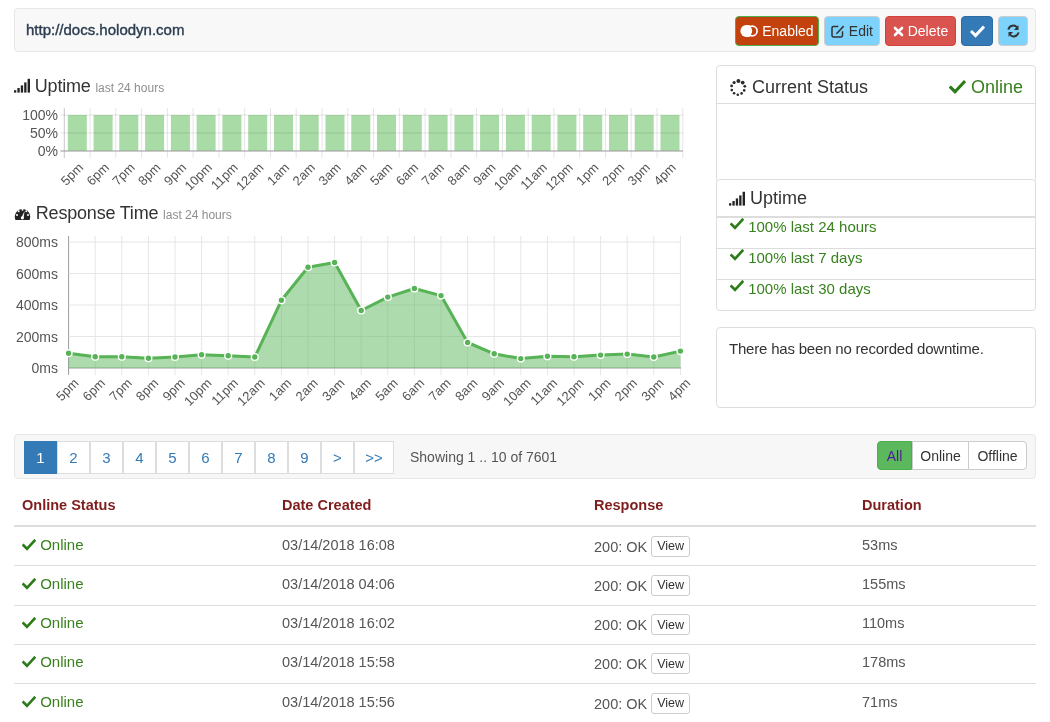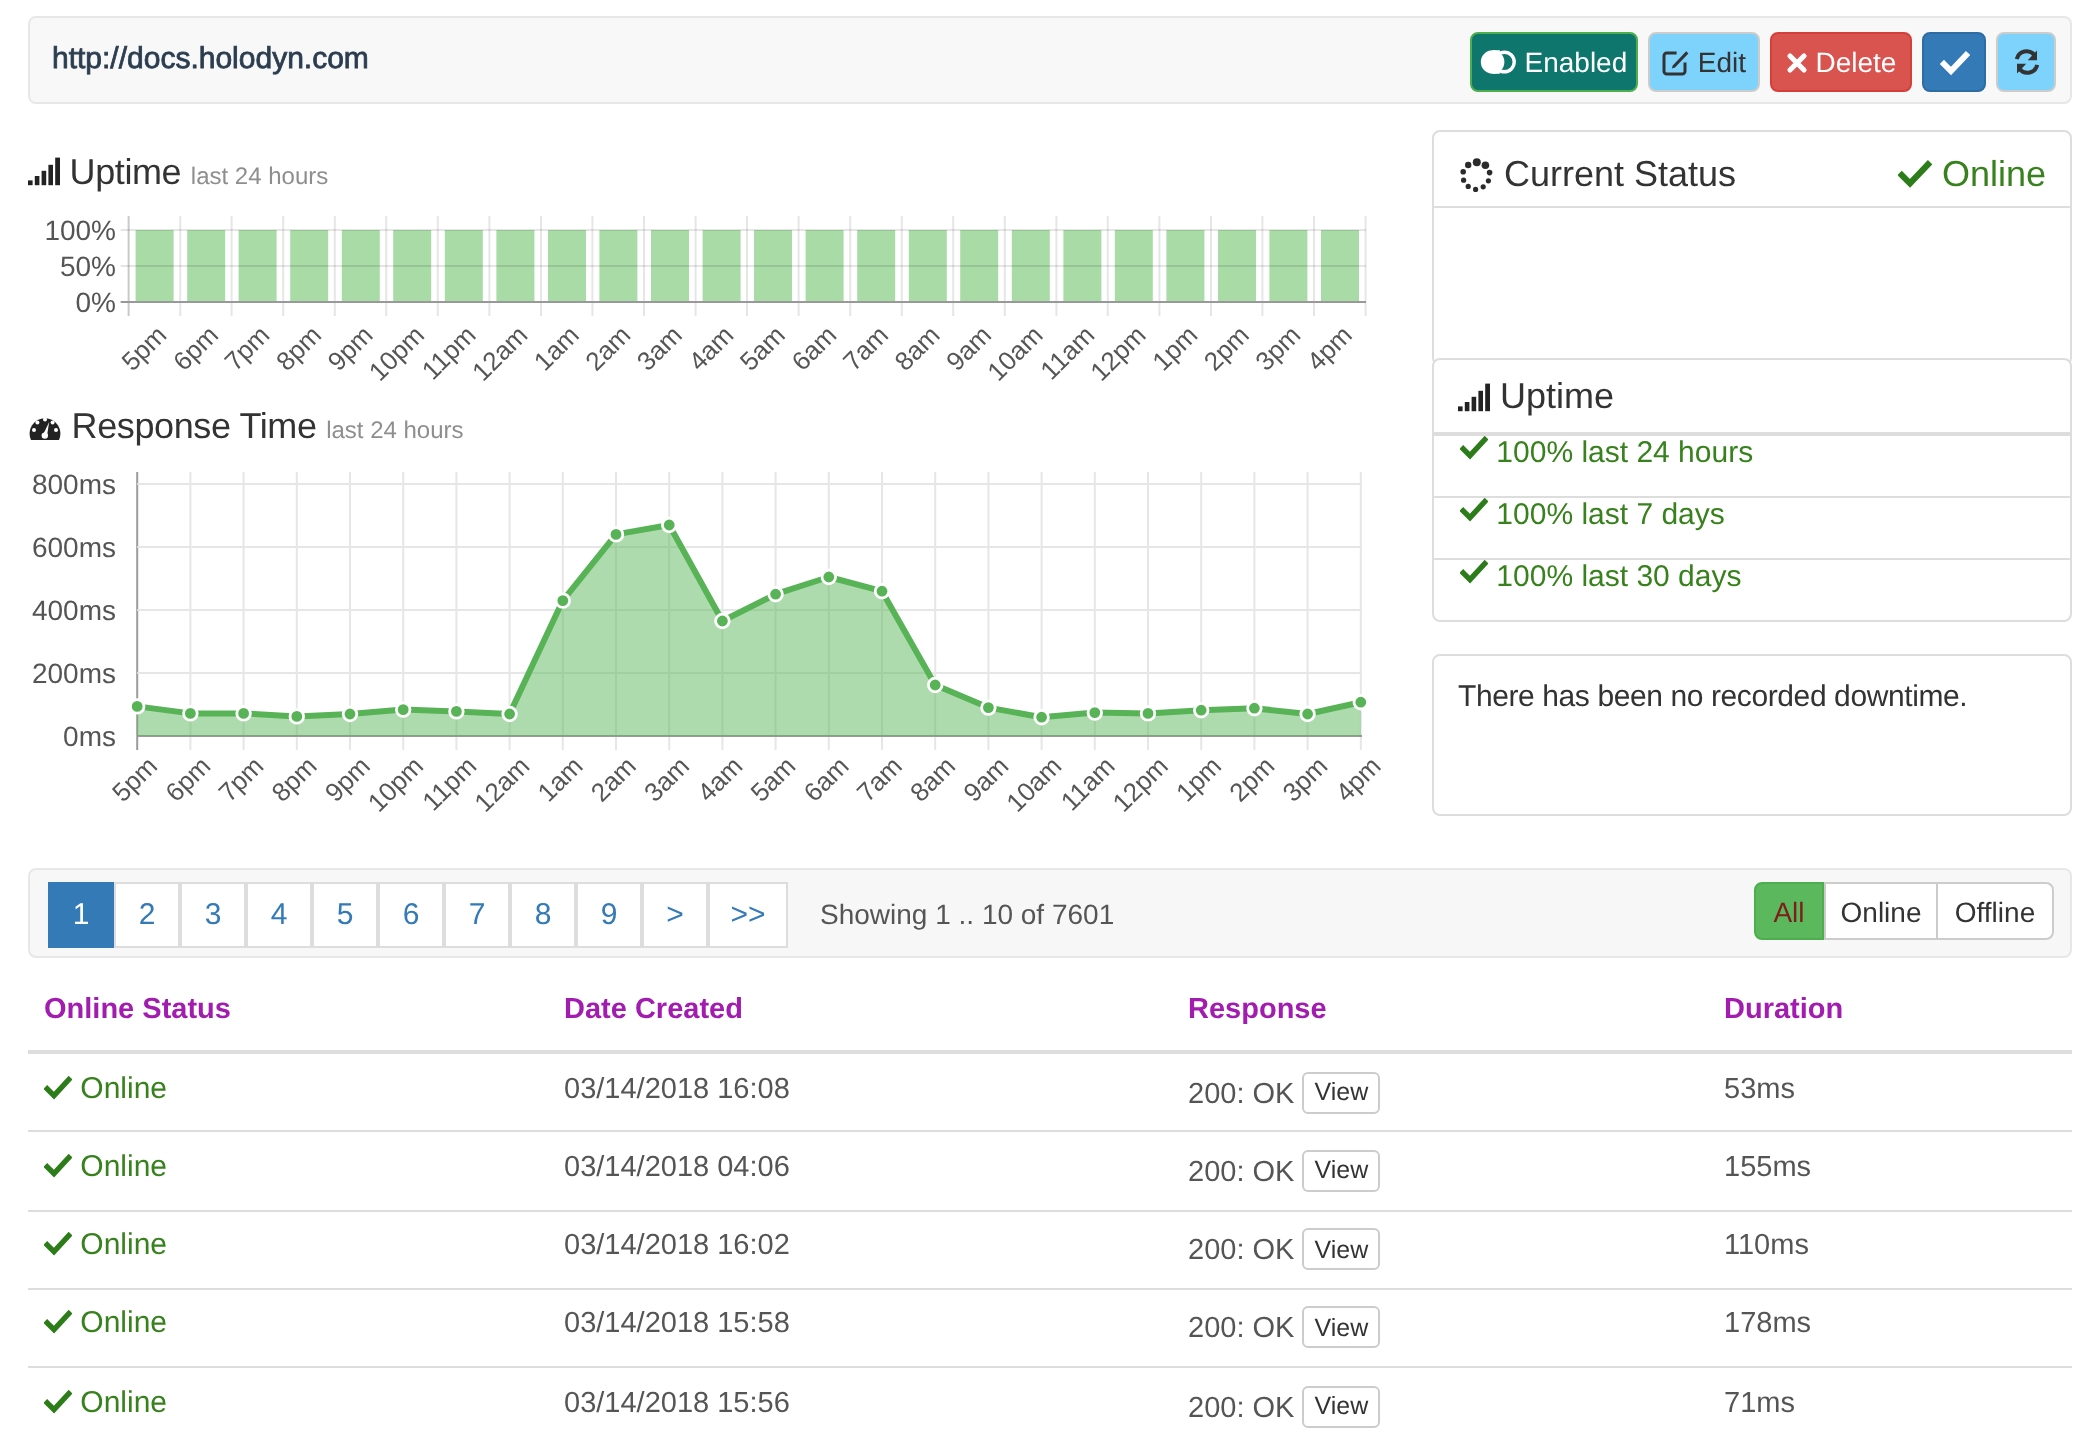--- a/index.html
+++ b/index.html
@@ -7,21 +7,21 @@
   font-family:"Liberation Sans", sans-serif; position:relative; overflow:hidden; }
 .abs { position:absolute; }
 
 .topbar { left:14px; top:8px; width:1022px; height:44px; background:#f8f8f8;
   border:1px solid #e7e7e7; border-radius:4px; }
 .url { position:absolute; left:11px; top:12px; font-size:15px; font-weight:400; color:#2c3d50;
   -webkit-text-stroke:0.4px #2c3d50; }
 .btn { position:absolute; top:7px; height:30px; display:inline-flex; align-items:center;
   justify-content:center; font-size:14px; border-radius:4px; border:1px solid #ccc;
   background:#7dd3fc; color:#333; white-space:nowrap; }
-.btn-green { background:#0f766e; border-color:#4cae4c; color:#fff; }
+.btn-green { background:#c2410c; border-color:#4cae4c; color:#fff; }
 .btn-red { background:#d9534f; border-color:#d43f3a; color:#fff; }
 .btn-blue { background:#337ab7; border-color:#2e6da4; color:#fff; }
 
 .sect { position:absolute; font-size:18px; color:#333; letter-spacing:-0.2px; }
 .sect small { font-size:12px; color:#8e8e8e; letter-spacing:0; }
 
 .panel { position:absolute; left:716px; width:320px; background:#fff;
   border:1px solid #ddd; border-radius:4px; }
 .panel-head { height:38px; border-bottom:1px solid #ddd; display:flex; align-items:center;
   padding:0 12px; font-size:18px; color:#333; }
@@ -35,21 +35,21 @@
 
 .pagebar { left:14px; top:434px; width:1022px; height:45px; background:#f7f7f7;
   border:1px solid #e7e7e7; border-radius:4px; }
 .pg { position:absolute; top:6px; height:33px; display:inline-flex; align-items:center;
   justify-content:center; background:#fff; border:1px solid #ddd; color:#337ab7;
   font-size:15px; margin-left:-1px; }
 .pg.active { background:#337ab7; border-color:#337ab7; color:#fff; }
 .fbtn { position:absolute; top:6px; height:29px; display:inline-flex; align-items:center;
   justify-content:center; background:#fff; border:1px solid #ccc; color:#333; font-size:14px; }
 
-.th { position:absolute; font-size:14.5px; font-weight:700; color:#a21caf; }
+.th { position:absolute; font-size:14.5px; font-weight:700; color:#7f1d1d; }
 .td { position:absolute; font-size:14.5px; color:#555; }
 .td.green { color:#38821e; }
 .tline { position:absolute; left:14px; width:1022px; border-bottom:1px solid #ddd; }
 .viewbtn { display:inline-block; border:1px solid #ccc; border-radius:3px; background:#fff;
   color:#333; font-size:12.5px; padding:2.5px 5px; margin-left:0; position:relative; top:-1px; }
 </style>
 </head>
 <body>
 
 <div class="abs topbar">
@@ -319,21 +319,21 @@
   <span class="pg" style="left:76px; width:33px;">3</span>
   <span class="pg" style="left:109px; width:33px;">4</span>
   <span class="pg" style="left:142px; width:33px;">5</span>
   <span class="pg" style="left:175px; width:33px;">6</span>
   <span class="pg" style="left:208px; width:33px;">7</span>
   <span class="pg" style="left:241px; width:33px;">8</span>
   <span class="pg" style="left:274px; width:33px;">9</span>
   <span class="pg" style="left:307px; width:33px;">&gt;</span>
   <span class="pg" style="left:340px; width:40px;">&gt;&gt;</span>
   <span style="position:absolute; left:395px; top:14px; font-size:14px; color:#555;">Showing 1 .. 10 of 7601</span>
-  <span class="fbtn" style="left:862px; width:35px; background:#5cb85c; border-color:#4cae4c; color:#7f1d1d; border-radius:4px 0 0 4px;">All</span>
+  <span class="fbtn" style="left:862px; width:35px; background:#5cb85c; border-color:#4cae4c; color:#4c1d95; border-radius:4px 0 0 4px;">All</span>
   <span class="fbtn" style="left:897px; width:57px;">Online</span>
   <span class="fbtn" style="left:954px; width:59px; border-radius:0 4px 4px 0; margin-left:-1px;">Offline</span>
 </div>
 
 <div class="th" style="left:22px; top:497px;">Online Status</div>
 <div class="th" style="left:282px; top:497px;">Date Created</div>
 <div class="th" style="left:594px; top:497px;">Response</div>
 <div class="th" style="left:862px; top:497px;">Duration</div>
 <div class="tline" style="top:524.5px; border-bottom-width:2px;"></div>
 

